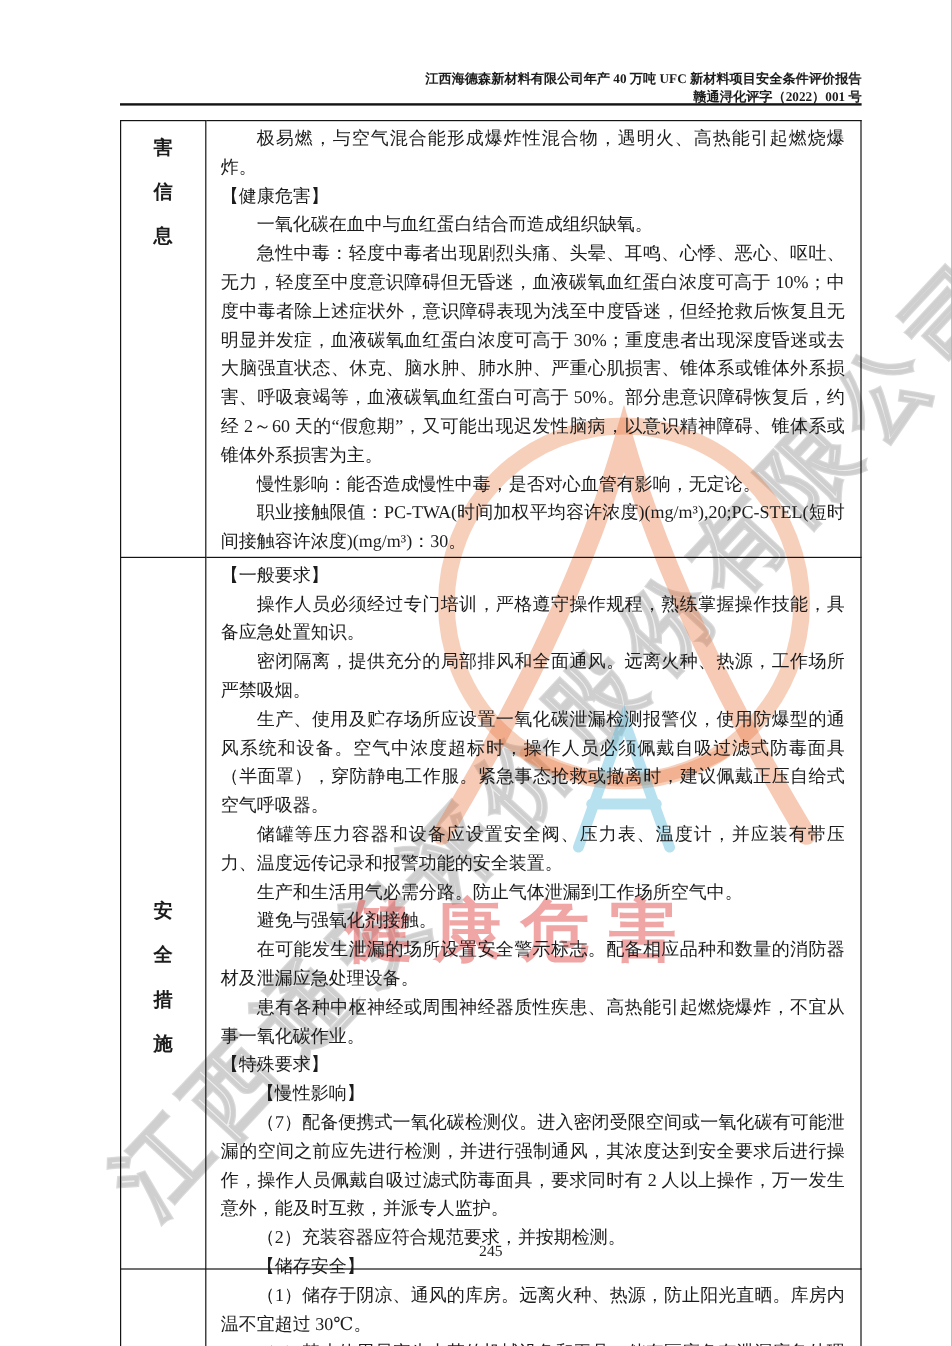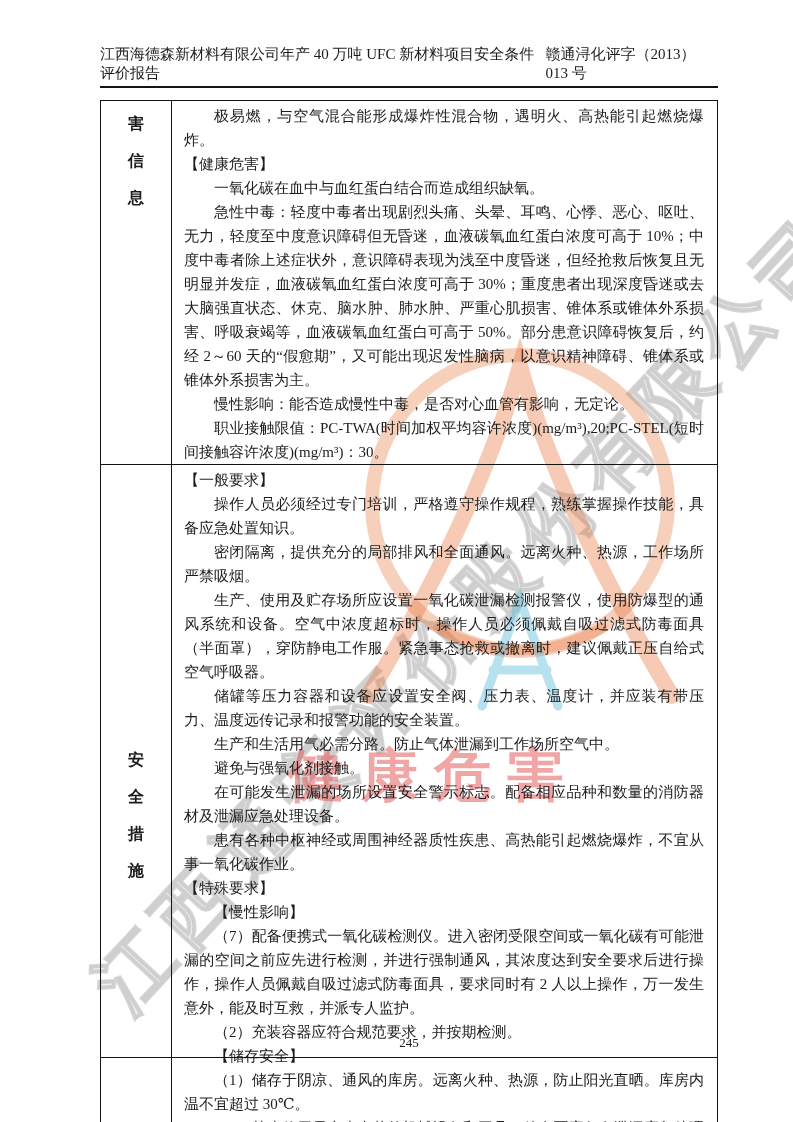--- a/index.html
+++ b/index.html
@@ -24,21 +24,21 @@
     font-size:57px; font-weight:bold; letter-spacing:16px; white-space:nowrap;
     color:rgba(228,78,78,0.50);
   }
   .wm-logo { position:absolute; left:330px; top:338px; }
   
   .content-layer { position:absolute; inset:0; z-index:1; }
   .header {
     position:absolute; left:100px; top:58px; width:618px; height:30px;
     box-sizing:border-box; border-bottom:2px solid #141414;
     display:flex; justify-content:space-between; align-items:flex-end;
-    font-size:15px; font-weight:normal; padding-bottom:3px;
+    font-size:11px; font-weight:bold; padding-bottom:3px;flex-direction:column;
   }
   .info-table {
     position:absolute; left:100px; top:100px; width:618px;
     border-collapse:collapse; table-layout:fixed;
   }
   .info-table td { border:1.5px solid #141414; vertical-align:top; }
   .label-cell {
     width:70px; text-align:center; font-weight:bold; font-size:16px;
     padding:0;
   }
@@ -77,21 +77,21 @@
         <path d="M152 368 L190 262 L228 368 M163 332 L217 332" stroke="rgba(85,184,220,0.42)" stroke-width="9"></path>
       </g>
     </svg>
     <div class="wm-red">健康危害</div>
   </div>
 
   <div class="content-layer">
 
     <div class="header">
       <span>江西海德森新材料有限公司年产 40 万吨 UFC 新材料项目安全条件评价报告</span>
-      <span>赣通浔化评字（2013）013 号</span>
+      <span>赣通浔化评字（2022）001 号</span>
     </div>
 
     <table class="info-table">
       <tbody>
           <tr>
             <td class="label-cell label-top">
               <span class="label-char">害</span>
               <span class="label-char">信</span>
               <span class="label-char">息</span>
             </td>

